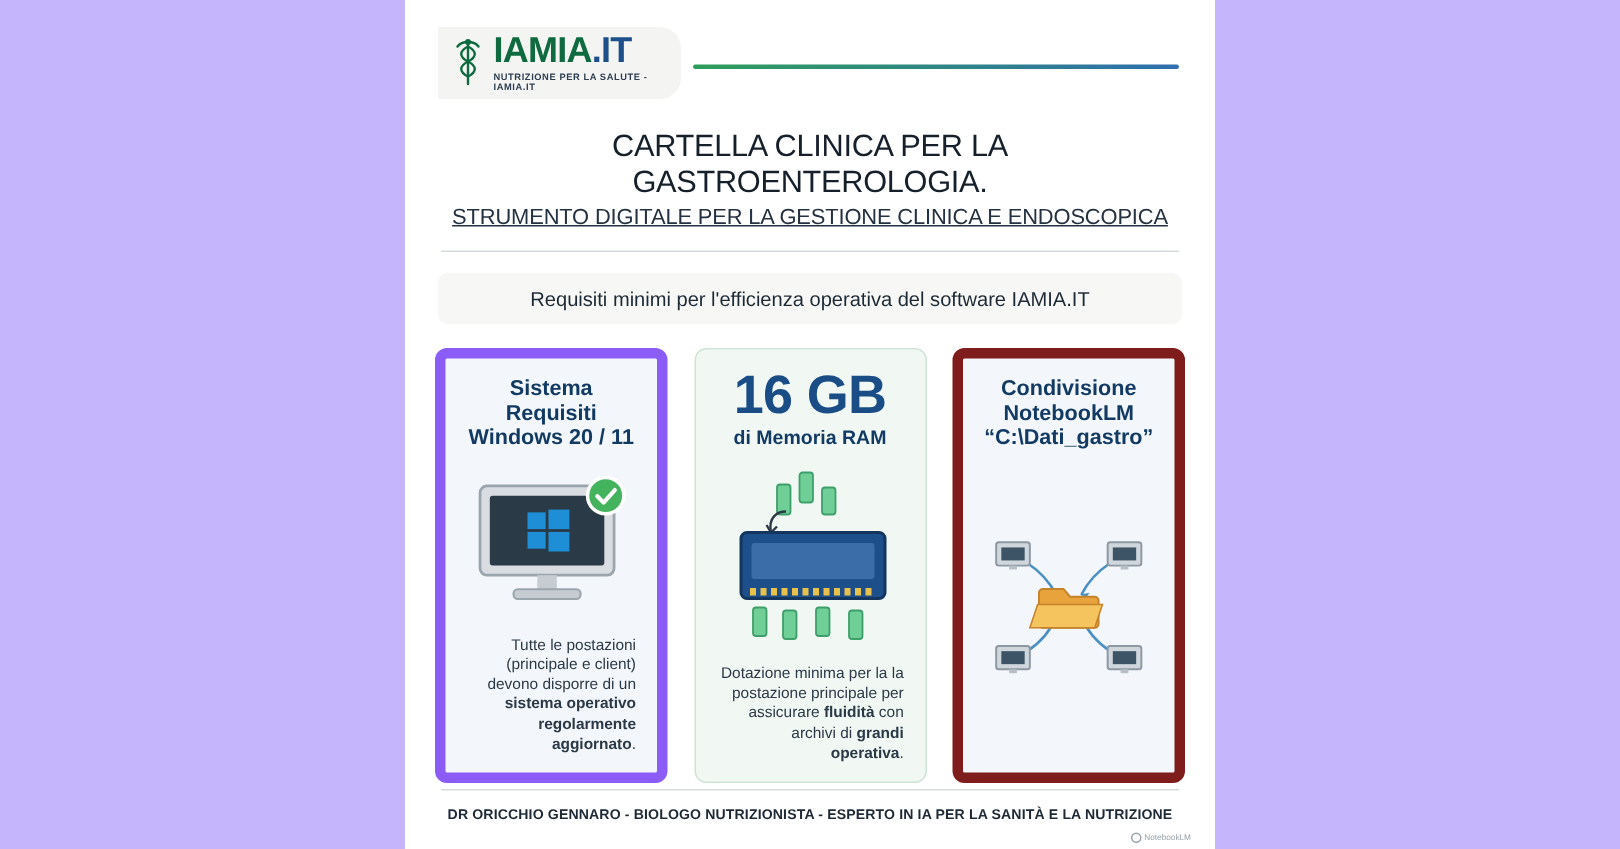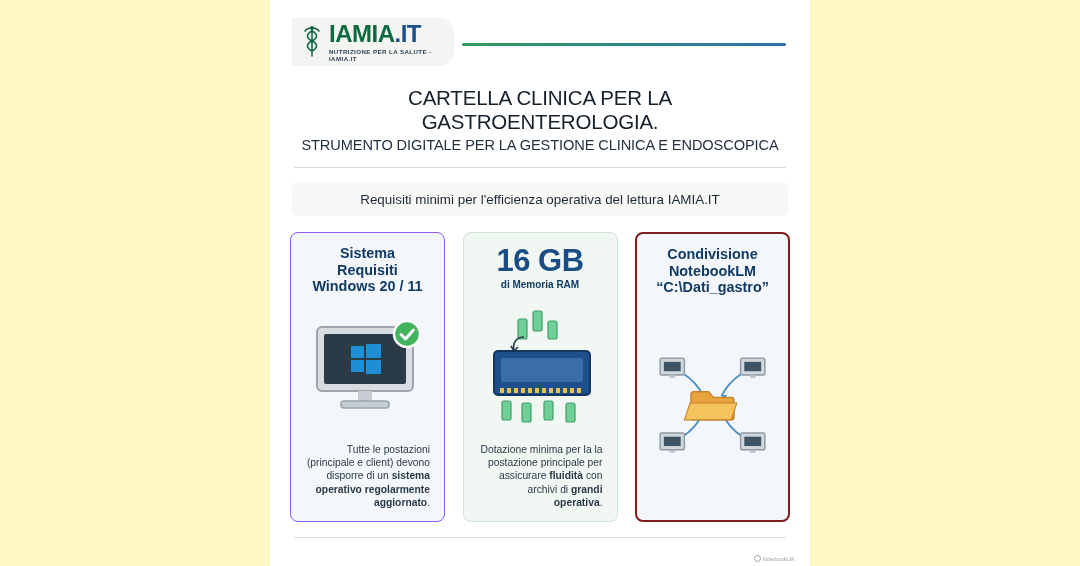--- a/index.html
+++ b/index.html
@@ -8,21 +8,21 @@
     width: 1080px;
     height: 566px;
     background: #ececed;
     font-family: "Liberation Sans", sans-serif;
     overflow: hidden;
   }
   #canvas {
     position: relative;
     width: 1080px;
     height: 566px;
-    background: #fef9c3;
+    background: #c4b5fd;
   }
   .poster {
     position: absolute;
     left: 270px;
     top: 0px;
     width: 540px;
     height: 566px;
     background: #ffffff;
     box-sizing: border-box;
     overflow: hidden;
@@ -93,20 +93,21 @@
     color: #16202b;
     letter-spacing: -0.2px;
     text-align: center;
   }
   .sub-title {
     font-size: 14.6px;
     color: #243140;
     text-align: center;
     margin-top: 3px;
     letter-spacing: -0.1px;
+    text-decoration: underline;
   }
   .divider {
     margin: 14px auto 0 auto;
     width: 492px;
     height: 1px;
     background: #d6dbe0;
   }
 
   
   .banner {
@@ -132,40 +133,40 @@
   .card {
     width: 155px;
     height: 290px;
     border-radius: 8px;
     box-sizing: border-box;
     padding: 12px 10px 10px 10px;
     display: flex;
     flex-direction: column;
     align-items: center;
   }
-  .card-1 { background: #f3f7fb; border: 1px solid #8b5cf6; }
+  .card-1 { background: #f3f7fb; border: 7px solid #8b5cf6; }
   .card-2 { background: #f1f8f3; border: 1px solid #cfe4d6; }
-  .card-3 { background: #f3f7fb; border: 2px solid #7f1d1d; }
+  .card-3 { background: #f3f7fb; border: 7px solid #7f1d1d; }
 
   .card-head {
     text-align: center;
     font-weight: bold;
     color: #123a63;
     line-height: 1.16;
   }
   .card-1 .card-head, .card-3 .card-head { font-size: 14.4px; }
   .card-2 .big {
-    font-size: 31px;
+    font-size: 36px;
     font-weight: bold;
     color: #1a4d86;
     letter-spacing: -0.5px;
     line-height: 1;
   }
   .card-2 .small {
-    font-size: 10px;
+    font-size: 13px;
     font-weight: bold;
     color: #123a63;
     margin-top: 3px;
   }
 
   .art {
     flex: 1 1 auto;
     width: 100%;
     display: flex;
     align-items: center;
@@ -244,21 +245,21 @@
       <div class="header-rule"></div>
     </div>
 
     <div class="title-zone">
       <div class="main-title">CARTELLA CLINICA PER LA GASTROENTEROLOGIA.</div>
       <div class="sub-title">STRUMENTO DIGITALE PER LA GESTIONE CLINICA E ENDOSCOPICA</div>
       <div class="divider"></div>
     </div>
 
     <div class="banner">
-      <span>Requisiti minimi per l'efficienza operativa del lettura IAMIA.IT</span>
+      <span>Requisiti minimi per l'efficienza operativa del software IAMIA.IT</span>
     </div>
 
     <div class="cards">
 
       <div class="card card-1">
         <div class="card-head">
           <div>Sistema</div>
           <div>Requisiti</div>
           <div>Windows 20 / 11</div>
         </div>
@@ -367,20 +368,21 @@
               <rect x="110" y="110" width="6" height="3" fill="#b6bfc7"></rect>
             </g>
           </svg>
         </div>
       </div>
 
     </div>
 
     <div class="footer">
       <div class="footer-rule"></div>
+      <div class="footer-text">DR ORICCHIO GENNARO - BIOLOGO NUTRIZIONISTA - ESPERTO IN IA PER LA SANITÀ E LA NUTRIZIONE</div>
     </div>
     <div class="nblm">
       <span class="nblm-dot"></span>
       <span>NotebookLM</span>
     </div>
 
   </div>
 </div>
 
 </body></html>

